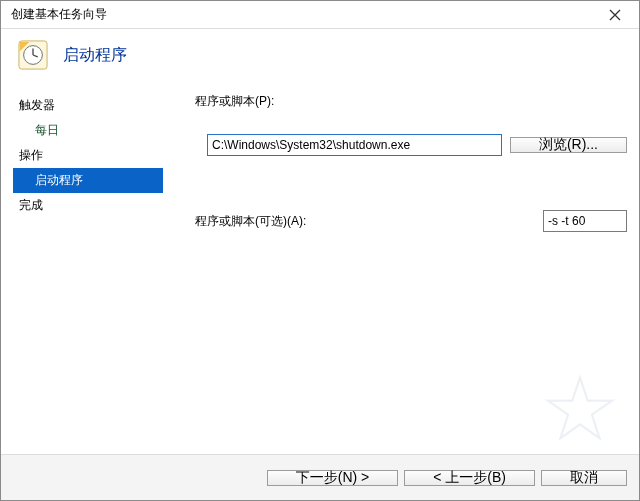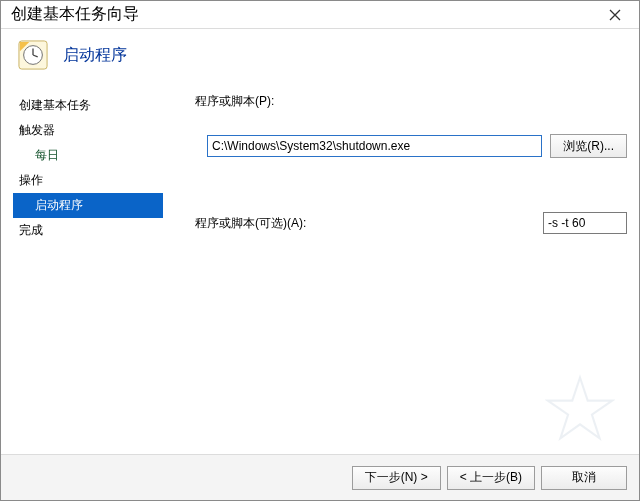--- a/index.html
+++ b/index.html
@@ -1,35 +1,35 @@
 <!DOCTYPE html>
 <html><head>
 <meta charset="utf-8">
 <style>
   * { box-sizing: border-box; }
   html, body { margin: 0; padding: 0; font-family: "Microsoft YaHei", "Segoe UI", Tahoma, sans-serif; font-size: 12px; color: #000; background: #fff; }
   .window { width: 640px; height: 501px; border: 1px solid #8a8a8a; background: #fff; position: relative; display: flex; flex-direction: column; }
   .titlebar { height: 28px; display: flex; align-items: center; padding: 0 4px 0 10px; border-bottom: 1px solid #dcdcdc; }
-  .titlebar .title { flex: 1; font-size: 16px; }
+  .titlebar .title { flex: 1; font-size: 12px; }
   .titlebar .close { width: 40px; height: 100%; display: flex; align-items: center; justify-content: center; cursor: pointer; }
   .titlebar .close svg { width: 12px; height: 12px; }
   .header { display: flex; align-items: center; padding: 10px 16px 18px 16px; }
   .header .icon { width: 32px; height: 32px; margin-right: 14px; display:flex; align-items:center; justify-content:center;}
   .header .page-title { font-size: 16px; color: #003399; }
   .body { flex: 1; display: flex; padding: 0 12px 0 12px; }
   .sidebar { width: 150px; padding-top: 4px; }
   .sidebar .item { padding: 4px 6px; font-size: 12px; color: #000; cursor: pointer; }
   .sidebar .item.sub { padding-left: 22px; color: #14532d; }
   .sidebar .item.selected { background: #0a64c8; color: #fff; }
   .content { flex: 1; padding: 4px 0 0 32px; }
   .label { width: 160px; font-size: 12px; }
   .input-text { border: 1px solid #7a7a7a; height: 22px; padding: 1px 4px; font-size: 12px; font-family: "Segoe UI", Tahoma, sans-serif; background: #fff; }
   .input-text.wide { flex: 1; min-width: 0; }
   .input-text.focused { border: 1px solid #2a72c8; }
-  .btn { height: 24px; border: 1px solid #9c9c9c; background: linear-gradient(#fdfdfd,#ececec); padding: 0 12px; font-size: 12px; cursor: pointer; display: inline-flex; align-items: center; justify-content: center; }
+  .btn { height: 16px; border: 1px solid #9c9c9c; background: linear-gradient(#fdfdfd,#ececec); padding: 0 28px; font-size: 14px; cursor: pointer; display: inline-flex; align-items: center; justify-content: center; }
   .btn.browse { min-width: 70px; margin-left: 8px; }
   .footer { border-top: 1px solid #dcdcdc; height: 46px; display: flex; align-items: center; justify-content: flex-end; padding: 0 12px; gap: 6px; background: #f4f4f4; }
   .footer .btn { min-width: 86px; }
   .watermark { position: absolute; right: 24px; bottom: 56px; opacity: 0.18; pointer-events: none; }
   .program-group{display:flex;flex-direction:column;gap:24px;}
   .row1{display:flex;align-items:center;gap:0;margin-left:12px;}
   .row2{display:flex;align-items:center;}
   .row2 .label{width:210px;}
   .row2 .input-text{width:84px;}
   .row3{display:flex;align-items:center;}
@@ -59,21 +59,20 @@
         <line x1="16" y1="16" x2="16" y2="9" stroke="#444" stroke-width="1.4"></line>
         <line x1="16" y1="16" x2="21" y2="18" stroke="#444" stroke-width="1.4"></line>
         <polygon points="2,2 12,2 2,12" fill="#f5c04a"></polygon>
       </svg>
     </div>
     <div class="page-title">启动程序</div>
   </div>
 
   <div class="body">
     <div class="sidebar">
-      <div class="item">创建基本任务</div>
       <div class="item">触发器</div>
       <div class="item sub">每日</div>
       <div class="item">操作</div>
       <div class="item sub selected">启动程序</div>
       <div class="item">完成</div>
     </div>
 
     <div class="content">
       <div class="program-group">
         <div class="label">程序或脚本(P):</div>

